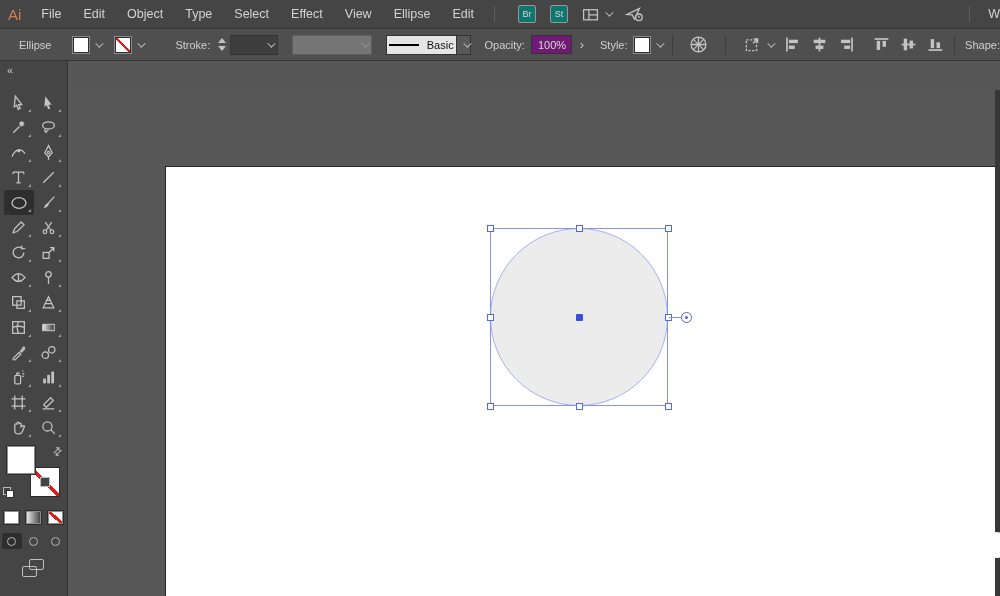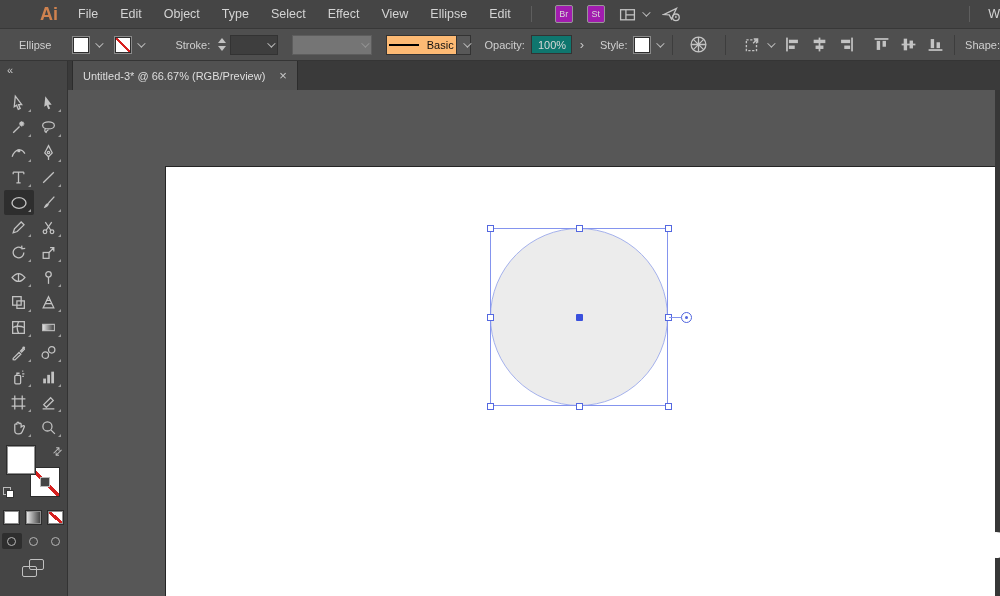--- a/index.html
+++ b/index.html
@@ -3,24 +3,24 @@
 <meta charset="utf-8">
 <style>
   * { box-sizing: border-box; margin: 0; padding: 0; }
   html,body { width:1000px; height:596px; overflow:hidden; background:#565656;
               font-family:"Liberation Sans", sans-serif; -webkit-user-select:none; user-select:none; }
   #app { position:relative; width:1000px; height:596px; }
 
   
   .menubar { position:absolute; left:0; top:0; width:1000px; height:29px; background:#454545;
              display:flex; align-items:center; color:#d4d4d4; font-size:12.5px; border-bottom:1px solid #383838; }
-  .logo { color:#cf824f; font-weight:bold; font-size:18px; padding:0 9px 0 8px;margin-left:32px; }
+  .logo { color:#cf824f; font-weight:normal; font-size:15px; padding:0 9px 0 8px; }
   .menu-item { padding:0 11px; height:100%; display:flex; align-items:center; cursor:default; }
   .mb-sep { width:1px; height:16px; background:#5e5e5e; margin:0 9px; }
-  .badge { min-width:18px; height:18px; border:1px solid #979797; border-radius:2px; background:#a21caf;
+  .badge { min-width:18px; height:18px; border:1px solid #979797; border-radius:2px; background:#0f766e;
            font-size:9px; display:flex; align-items:center; justify-content:center; color:#d8d8d8; margin-left:14px; padding:0 2px;}
   .mb-icon { margin-left:14px; display:flex; align-items:center; }
   .chev { width:6px; height:6px; border-right:1.5px solid #bdbdbd; border-bottom:1.5px solid #bdbdbd;
           transform:rotate(45deg) translateY(-2px); display:inline-block; margin-left:6px; }
   .spacer { flex:1; }
   .ws-cut { padding-left:9px; color:#d4d4d4; }
 
   
   .controlbar { position:absolute; left:0; top:29px; width:1000px; height:32px; background:#4f4f4f;
                 border-bottom:1px solid #353535; display:flex; align-items:center; font-size:11px;
@@ -31,26 +31,26 @@
   .sw-group { display:flex; align-items:center; margin-left:14px; }
   .stepper { display:inline-flex; flex-direction:column; justify-content:center; gap:3px; margin:0 4px 0 8px; }
   .stepper i { width:0; height:0; border-left:4px solid transparent; border-right:4px solid transparent; display:block; }
   .step-up { border-bottom:5px solid #c2c2c2; }
   .step-dn { border-top:5px solid #c2c2c2; }
   .dd-dark { width:54px; height:20px; background:#3e3e3e; border:1px solid #333; display:flex;
              align-items:center; justify-content:flex-end; padding-right:4px; }
   .dd-disabled { width:92px; height:20px; background:#757575; border:1px solid #5d5d5d; margin-left:14px;
                  display:flex; align-items:center; justify-content:flex-end; padding-right:4px; }
   .dd-disabled .chev { border-color:#949494; }
-  .brush-dd { margin-left:14px; height:20px; background:#fdba74; border:1px solid #333; display:flex;
+  .brush-dd { margin-left:14px; height:20px; background:#e5e5e5; border:1px solid #333; display:flex;
               align-items:center; padding:0 2px; color:#111; }
   .brush-line { width:30px; height:2px; background:#000; margin-right:8px; }
   .brush-chev-btn { height:20px; width:16px; background:#585858; border:1px solid #333; border-left:none;
                     display:flex; align-items:center; justify-content:center; }
-  .field-dark { width:46px; height:19px; background:#0f766e; border:1px solid #333; display:flex;
+  .field-dark { width:46px; height:19px; background:#701a75; border:1px solid #333; display:flex;
                 align-items:center; padding-left:6px; margin-left:6px; color:#d8d8d8; }
   .more-btn { margin-left:4px; color:#c9c9c9; font-size:13px; padding:0 4px; }
   .cb-sep { width:1px; height:20px; background:#3d3d3d; margin:0 10px; }
   .cb-icon { display:flex; align-items:center; margin:0 7px; }
   .align-row { display:flex; align-items:center; gap:10px; margin-left:4px; }
 
   
   .tabbar { position:absolute; left:68px; top:61px; right:0; height:29px; background:#3a3a3a;
             display:flex; align-items:flex-end; }
   .tab { height:29px; margin-left:4px; background:#515151; display:flex; align-items:center;
@@ -247,26 +247,20 @@
         <rect x="1.5" y="12.4" width="13" height="1.6" class="tif"></rect>
         <rect x="3.5" y="2.9" width="3.2" height="8.5" class="tif"></rect>
         <rect x="9" y="5.9" width="3.2" height="5.5" class="tif"></rect>
       </svg>
     </span>
 
     <span class="cb-sep"></span>
     <span class="cb-label" style="margin-left:0">Shape:</span>
   </div>
 
-  <div class="tabbar">
-    <div class="tab">
-      <span>Untitled-3* @ 66.67% (RGB/Preview)</span>
-      <span class="tab-close">×</span>
-    </div>
-  </div>
 
   <div class="toolbar">
     <div class="collapse">«</div>
 
     <div class="tool-grid">
       <div class="cell">
           <svg width="17" height="17" viewBox="0 0 16 16">
             <path d="M5 2l6 8h-3l1.6 3.6-1.8.8-1.6-3.9L4 12z" class="ti"></path>
           </svg>
         </div>

